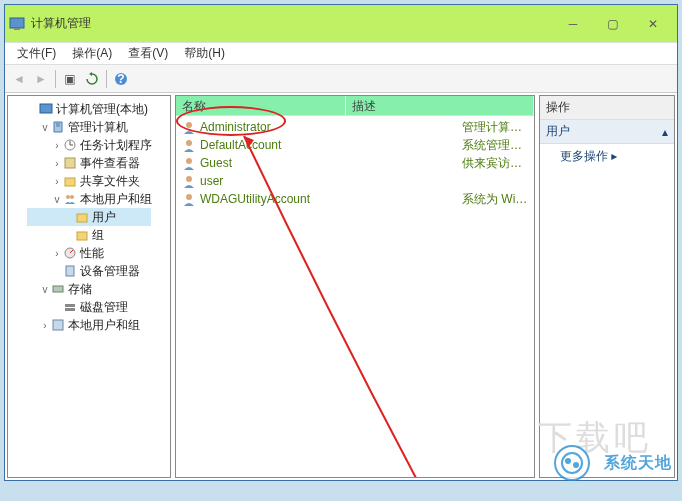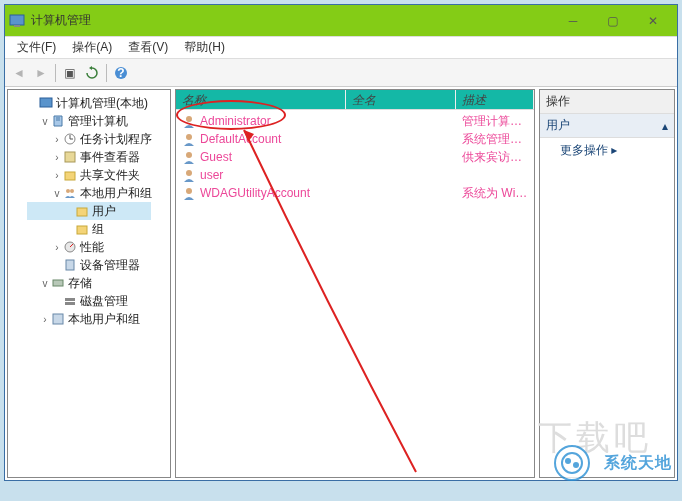--- a/index.html
+++ b/index.html
@@ -1,41 +1,41 @@
 <!DOCTYPE html>
 <html><head>
   <meta charset="utf-8">
   <style>
     * { margin: 0; padding: 0; box-sizing: border-box; font-family: "Microsoft YaHei", "Segoe UI", sans-serif; font-size: 12px; }
     body { background: #c8e0ed; width: 682px; height: 501px; overflow: hidden; position: relative; }
     .window { position: absolute; top: 4px; left: 4px; right: 4px; bottom: 20px; background: #fff; border: 1px solid #3a6ea5; display: flex; flex-direction: column; }
-    .titlebar { height: 32px; background: #84cc16; display: flex; align-items: center; padding: 12px 4px; border-bottom: 1px solid #ddd; }
+    .titlebar { height: 38px; background: #bef264; display: flex; align-items: center; padding: 12px 4px; border-bottom: 1px solid #ddd; }
     .titlebar-icon { width: 16px; height: 16px; margin-right: 6px; }
     .titlebar-title { flex: 1; color: #333; }
     .win-controls { display: flex; }
     .win-btn { width: 40px; height: 24px; display: flex; align-items: center; justify-content: center; color: #555; }
     .menubar { height: 22px; background: #fff; display: flex; align-items: center; padding: 0 4px; border-bottom: 1px solid #ddd; }
     .menubar span { padding: 2px 8px; color: #333; }
     .toolbar { height: 28px; background: #f5f5f5; border-bottom: 1px solid #ccc; display: flex; align-items: center; padding: 0 4px; gap: 2px; }
     .tb-btn { width: 20px; height: 20px; display: flex; align-items: center; justify-content: center; color: #555; border: 1px solid transparent; }
     .tb-btn.disabled { opacity: 0.4; }
     .tb-sep { width: 1px; height: 18px; background: #bbb; margin: 0 2px; }
     .content { flex: 1; display: flex; overflow: hidden; }
     .pane { border: 1px solid #888; margin: 2px; background: #fff; overflow: auto; }
     .tree-pane { width: 164px; flex-shrink: 0; padding: 4px 19px; }
     .list-pane { flex: 1; display: flex; flex-direction: column; position: relative; }
     .actions-pane { width: 136px; flex-shrink: 0; }
-    .list-header { height: 20px; background: #14b8a6; border-bottom: 1px solid #ddd; display: flex; font-style: italic; }
+    .list-header { height: 20px; background: #86efac; border-bottom: 1px solid #ddd; display: flex; }
     .col-h { padding: 2px 6px; color: #444; border-right: 1px solid #eee; }
     .col-name { width: 170px; flex-shrink: 0; }
     .col-full { width: 110px; flex-shrink: 0; }
     .col-desc { flex: 1; }
     .list-body { flex: 1; padding: 2px 0; position: relative; }
     .list-row { display: flex; height: 18px; align-items: center; }
-    .cell { padding: 0 6px; overflow: hidden; white-space: nowrap; text-overflow: ellipsis; color: #ec4899; }
+    .cell { padding: 0 6px; overflow: hidden; white-space: nowrap; text-overflow: ellipsis; color: #4d7c0f; }
     .cell.name { width: 170px; flex-shrink: 0; display: flex; align-items: center; gap: 4px; }
     .cell.full { width: 110px; flex-shrink: 0; }
     .cell.desc { flex: 1; }
     .user-icon { width: 14px; height: 14px; flex-shrink: 0; }
     .tree-row { display: flex; align-items: center; height: 18px; white-space: nowrap; color: #222; }
     .tree-row.selected { background: #cde8f6; }
     .tw { width: 12px; text-align: center; color: #666; font-size: 10px; flex-shrink: 0; }
     .tree-icon { width: 14px; height: 14px; margin-right: 3px; flex-shrink: 0; }
     .indent-1 { padding-left: 0; }
     .indent-2 { padding-left: 12px; }
@@ -191,21 +191,20 @@
           <svg class="tree-icon" viewBox="0 0 14 14">
             <rect x="2" y="2" width="10" height="10" fill="#c8d8e8" stroke="#6888a8"></rect>
           </svg>
           <span>本地用户和组</span>
         </div>
     </div>
 
     <div class="pane list-pane">
       <div class="list-header">
         <div class="col-h col-name">名称</div>
-        <div class="col-h col-full">全名</div>
         <div class="col-h col-desc">描述</div>
       </div>
       <div class="list-body" id="list-body">
         <div class="annotation-ellipse" style="left:0px; top:-10px; width:110px; height:30px;"></div>
         <svg class="annotation-arrow" style="left:60px; top:12px; width:220px; height:360px;">
           <path d="M 180 350 Q 90 180 8 8" stroke="#d22" stroke-width="2" fill="none"></path>
           <path d="M 8 8 L 18 12 L 12 20 Z" fill="#d22"></path>
         </svg>
       <div class="list-row">
             <div class="cell name">

